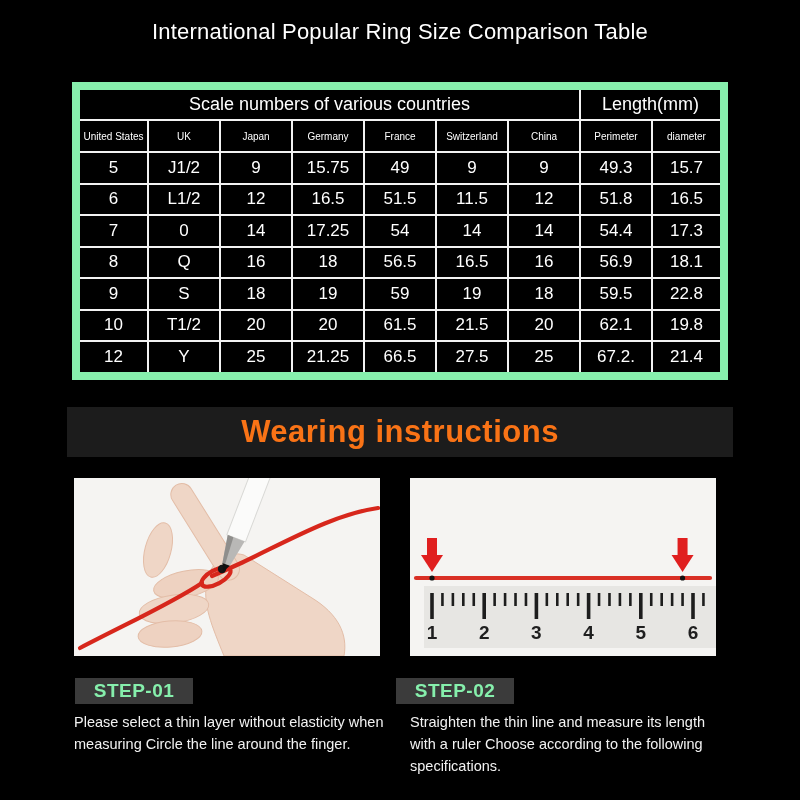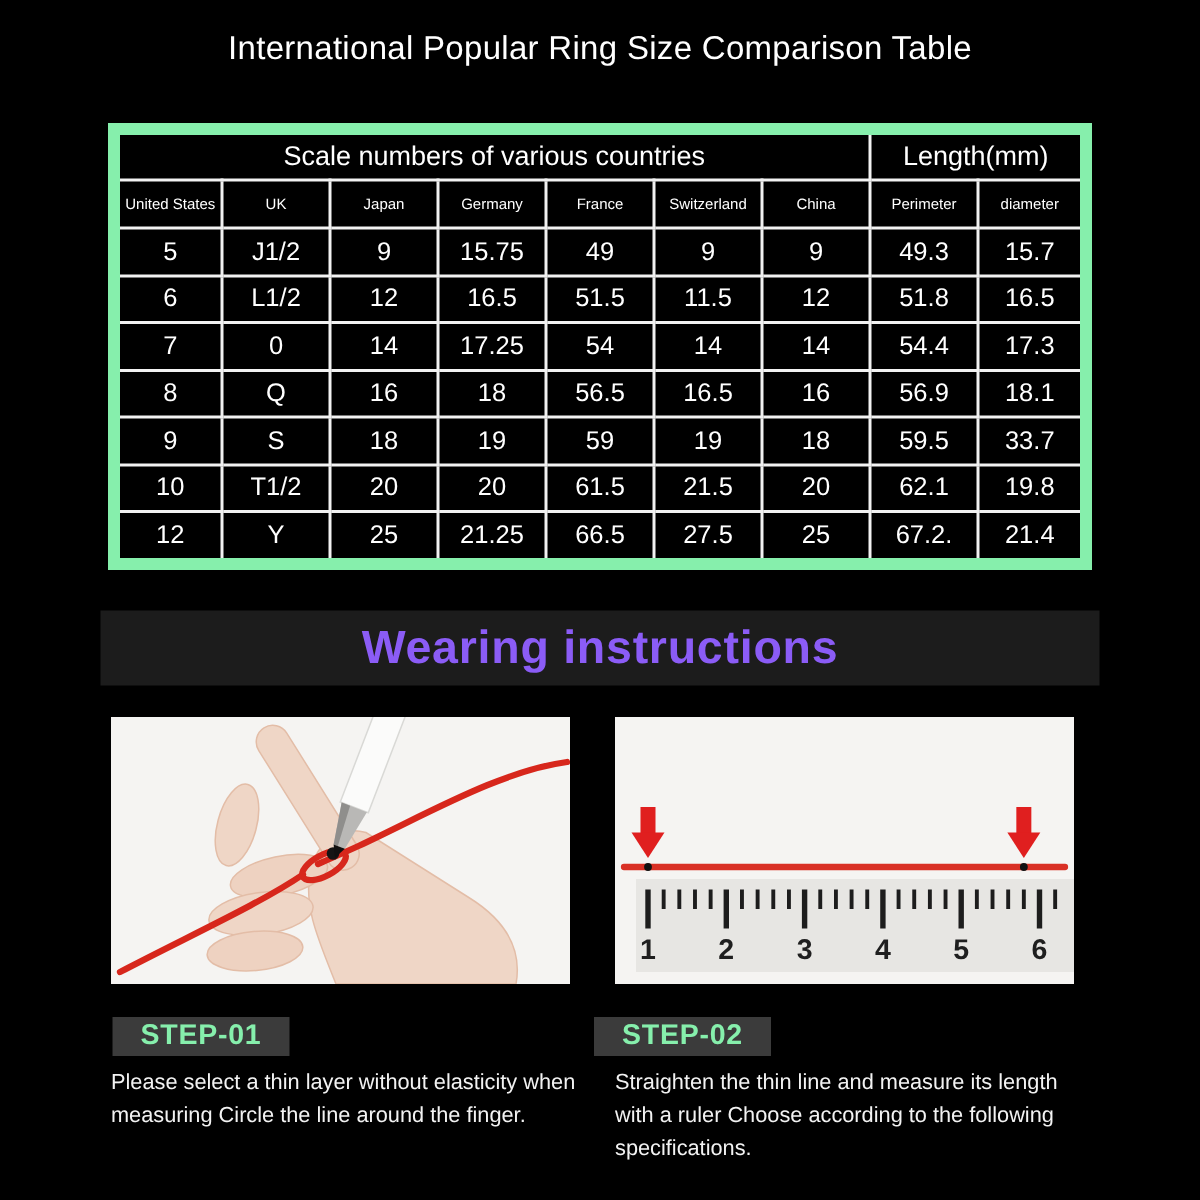--- a/index.html
+++ b/index.html
@@ -8,21 +8,21 @@
   .title{position:absolute;top:19px;left:0;width:100%;text-align:center;color:#fff;
          font-size:22px;font-weight:400;letter-spacing:.2px;}
   .tablewrap{position:absolute;left:72px;top:82px;width:656px;}
   table{width:100%;border-collapse:collapse;table-layout:fixed;border:8px solid #86efac;}
   th,td{border:2px solid #f2f2f2;color:#fff;text-align:center;vertical-align:middle;
         font-weight:400;padding:0;background:#000;overflow:hidden;white-space:nowrap;}
   .group-th{font-size:18px;height:29px;}
   .col-th{font-size:10px;height:30px;}
   td{font-size:17px;height:29.5px;}
   .banner{position:absolute;left:67px;top:407px;width:666px;height:50px;background:#1c1c1c;
-          color:#8b5cf6;font-size:31px;font-weight:700;display:flex;align-items:center;
+          color:#f97316;font-size:31px;font-weight:700;display:flex;align-items:center;
           justify-content:center;letter-spacing:.5px;}
   .panel{position:absolute;top:478px;width:306px;height:178px;background:#f5f4f2;}
   .panel-left{left:74px;}
   .panel-right{left:410px;}
   .panel svg{display:block;}
   .badge{position:absolute;top:678px;width:118px;height:26px;background:#3b3b3b;color:#86efac;
          font-size:19px;font-weight:700;display:flex;align-items:center;justify-content:center;
          letter-spacing:.5px;}
   .badge-left{left:75px;}
   .badge-right{left:396px;}
@@ -115,21 +115,21 @@
           </tr>
           <tr>
             <td>9</td>
             <td>S</td>
             <td>18</td>
             <td>19</td>
             <td>59</td>
             <td>19</td>
             <td>18</td>
             <td>59.5</td>
-            <td>33.7</td>
+            <td>22.8</td>
           </tr>
           <tr>
             <td>10</td>
             <td>T1/2</td>
             <td>20</td>
             <td>20</td>
             <td>61.5</td>
             <td>21.5</td>
             <td>20</td>
             <td>62.1</td>

